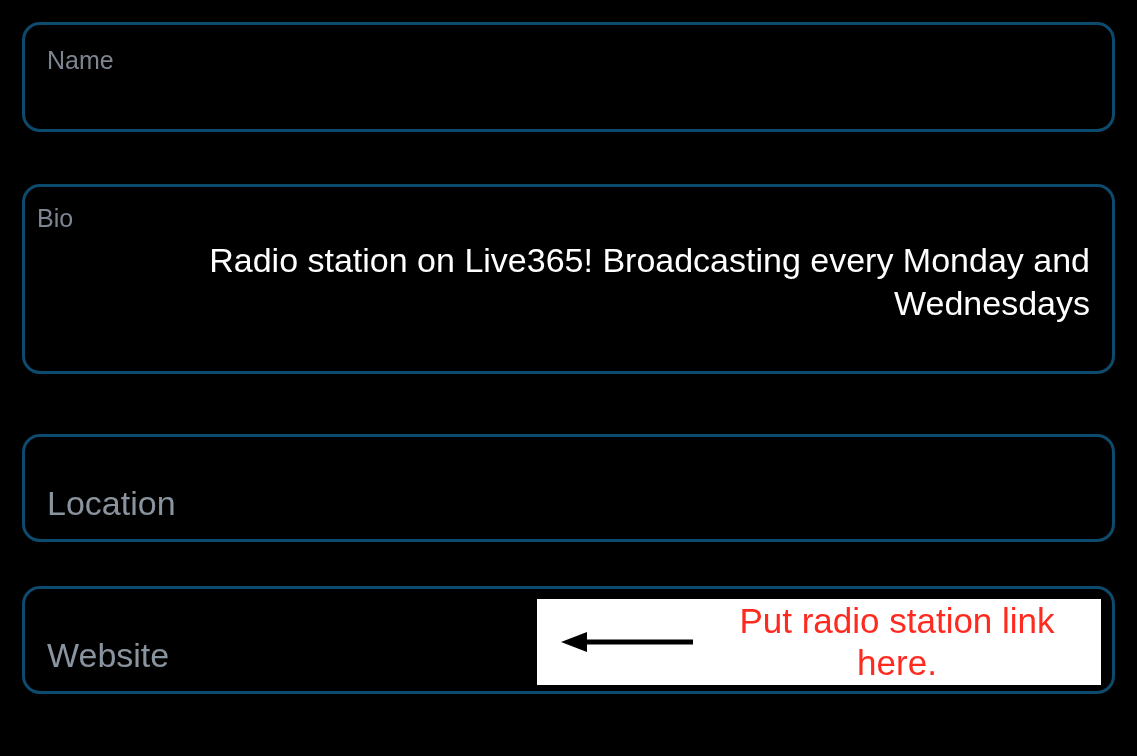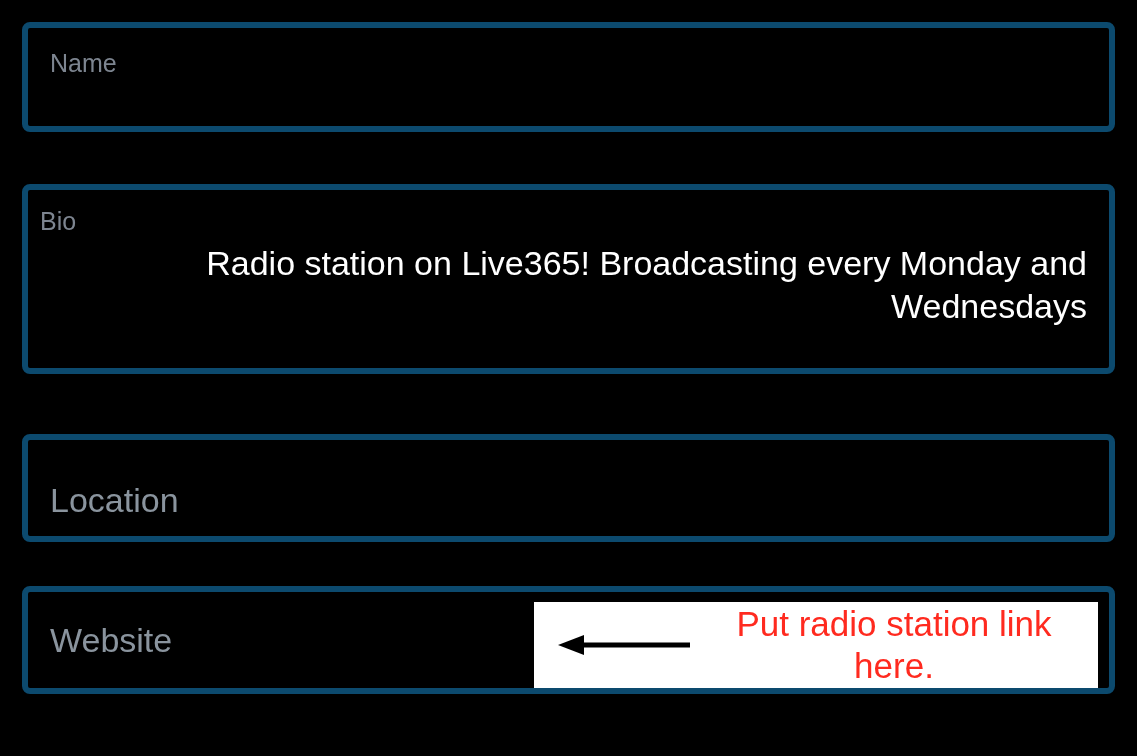--- a/index.html
+++ b/index.html
@@ -5,31 +5,31 @@
     * { box-sizing: border-box; margin: 0; padding: 0; }
     body {
       background: #000;
       font-family: -apple-system, BlinkMacSystemFont, "Segoe UI", Helvetica, Arial, sans-serif;
       padding: 22px;
       width: 1137px;
       height: 756px;
       overflow: hidden;
     }
     .field {
-      border: 6px solid #0c4a6e;
-      border-radius: 8px;
+      border: 3px solid #0c4a6e;
+      border-radius: 18px;
       margin-bottom: 52px;
       padding: 16px 22px;
       position: relative;
       text-decoration: underline;
     }
     .field.name { height: 110px; }
     .field.bio { height: 190px; margin-bottom: 60px; padding-left: 12px; }
     .field.location { height: 108px; display: flex; align-items: flex-end; margin-bottom: 44px; }
-    .field.website { height: 108px; display: flex; align-items: center; margin-bottom: 0; }
+    .field.website { height: 108px; display: flex; align-items: flex-end; margin-bottom: 0; }
     .label-small {
       color: #7d8590;
       font-size: 25px;
       font-weight: 400;
       line-height: 1.2;
     }
     .label-large {
       color: #8a949e;
       font-size: 34px;
       font-weight: 400;

